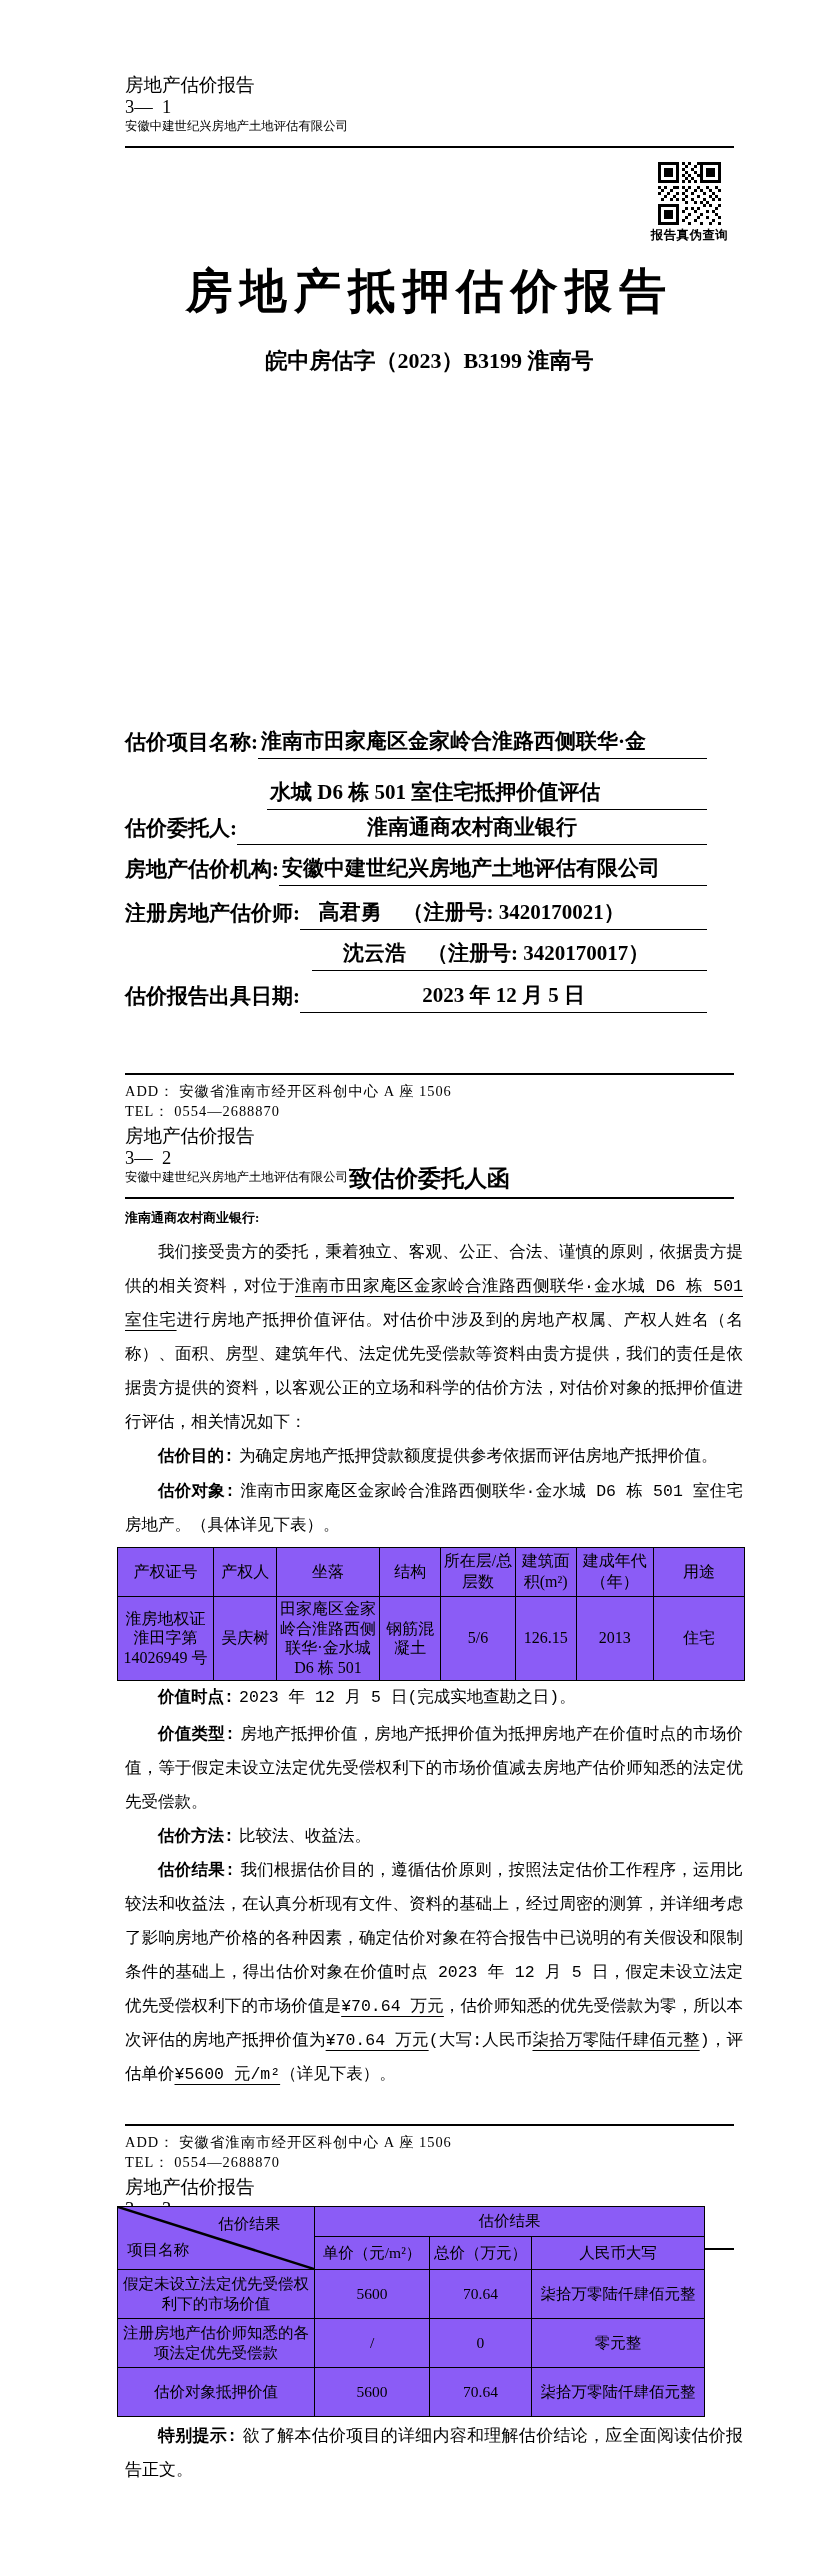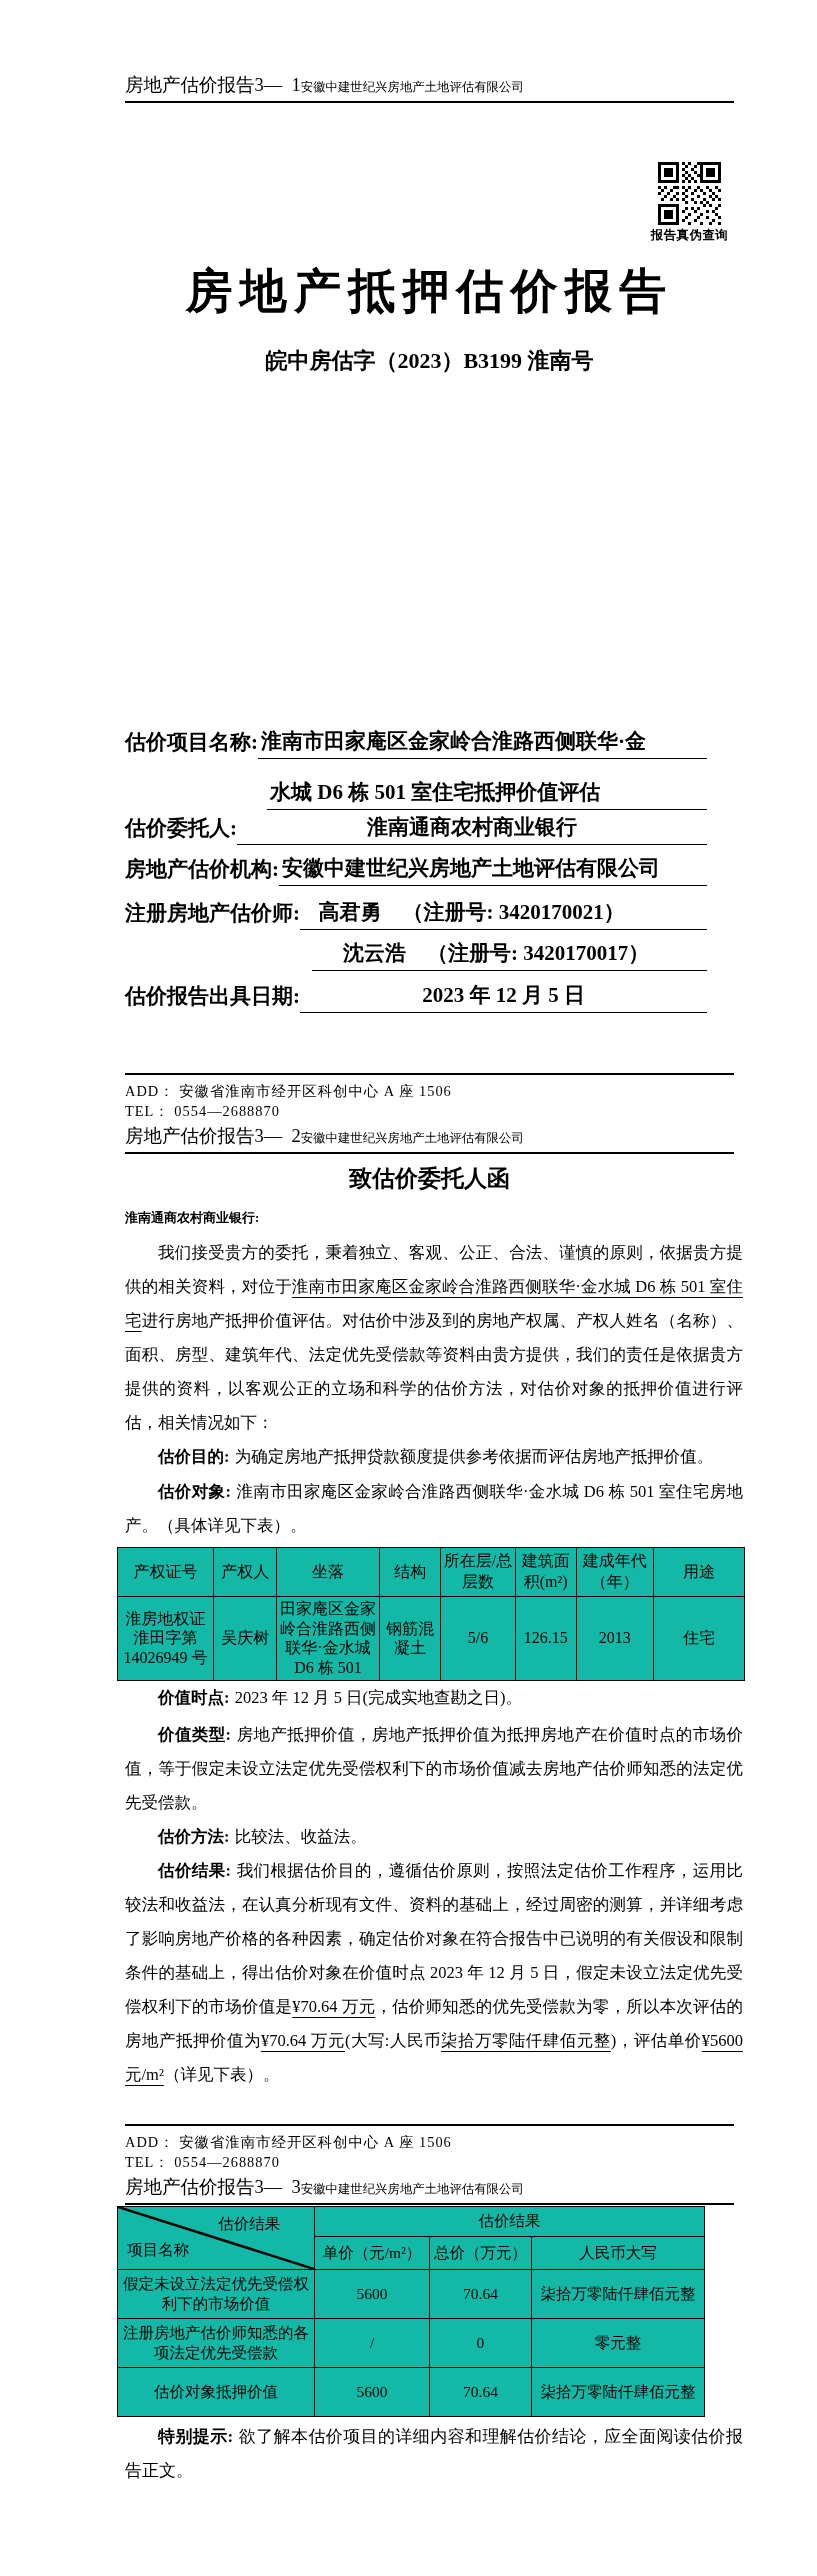--- a/index.html
+++ b/index.html
@@ -6,21 +6,21 @@
   html,body { background:#ffffff; }
   .doc {
     position:relative; width:818px; height:3300px; background:#fff;
     font-family:"Liberation Serif","DejaVu Serif",serif; color:#000;
     margin:0 auto; overflow:hidden;
   }
   
   .hdr {
     position:absolute; left:125px; width:609px;
     display:flex; justify-content:flex-start; align-items:baseline;
-    border-bottom:2.6px solid #000; padding-bottom:4px;
+    border-bottom:2.6px solid #000; padding-bottom:11px;flex-direction:column;
   }
   .hdr .h-title { font-size:18.5px; }
   .hdr .h-page  { font-size:18.5px; white-space:pre; }
   .hdr .h-co    { font-size:12.4px; }
   .ftr {
     position:absolute; left:125px; width:609px;
     border-top:2.6px solid #000; padding-top:7.2px;
     font-size:14.4px; line-height:19.6px; letter-spacing:1px;
   }
   
@@ -41,27 +41,27 @@
     font-size:21px; font-weight:bold; white-space:nowrap;
   }
   .flabel { padding-bottom:3.1px; }
   .fval   { flex:1; border-bottom:1.5px solid #000; padding:0 3.1px 3.1px 3.1px; text-align:center; overflow:hidden; }
   .fval.left { text-align:left; }
   
   .center-title { position:absolute; left:125px; width:609px; text-align:center; font-weight:bold; }
   .salut { position:absolute; left:125px; width:618px; font-size:13px; font-weight:bold; }
   .body-p {
     position:absolute; left:125px; width:618px;
-    font-size:16.5px; line-height:34px; text-align:justify; text-indent:33px;
+    font-size:16.5px; line-height:34px; text-align:justify; text-indent:33px;font-family:Liberation Mono, monospace;
   }
   .body-p p { text-indent:33px; text-align:justify; }
   .plabel { font-weight:bold; margin-right:5.2px; }
   .ul { text-decoration:underline; text-underline-offset:4.6px; text-decoration-thickness:1px; }
   
-  table { border-collapse:collapse; table-layout:fixed; position:absolute; background:#14b8a6; }
+  table { border-collapse:collapse; table-layout:fixed; position:absolute; background:#8b5cf6; }
   td, th { border:1.5px solid #000; text-align:center; vertical-align:middle; font-weight:normal; padding:2.1px; }
   #proptable { left:117px; top:1547px; width:628px; font-size:16px; }
   #proptable th { height:49px;  line-height:20.6px; }
   #proptable td { height:77px; line-height:19.6px; }
   #restable  { left:117px; top:2206px; width:588px; font-size:15.5px; }
   #restable .grp { height:30px; }
   #restable .sub td { height:33px; }
   #restable .datarow td { height:49px; line-height:19.6px; }
   .diag { position:relative; padding:0; }
   .diag svg.dline { position:absolute; left:0; top:0; width:100%; height:100%; }

